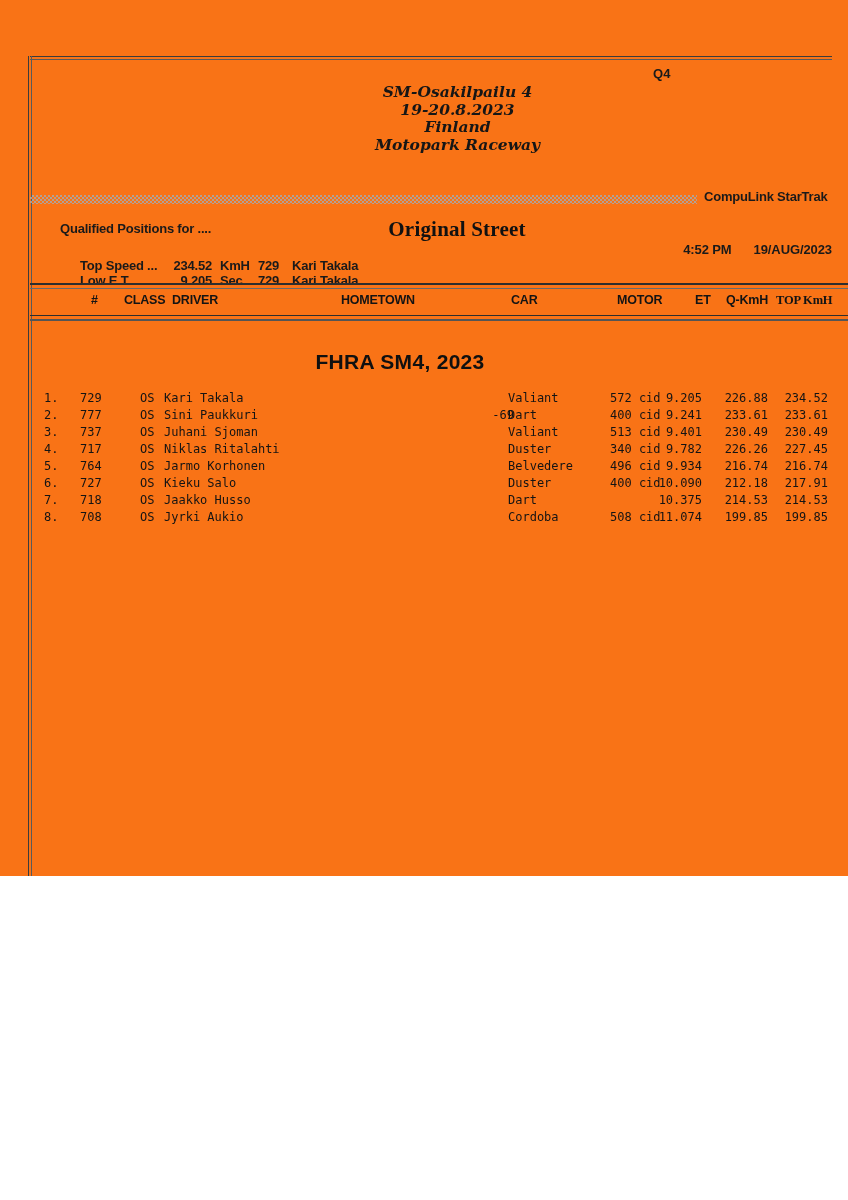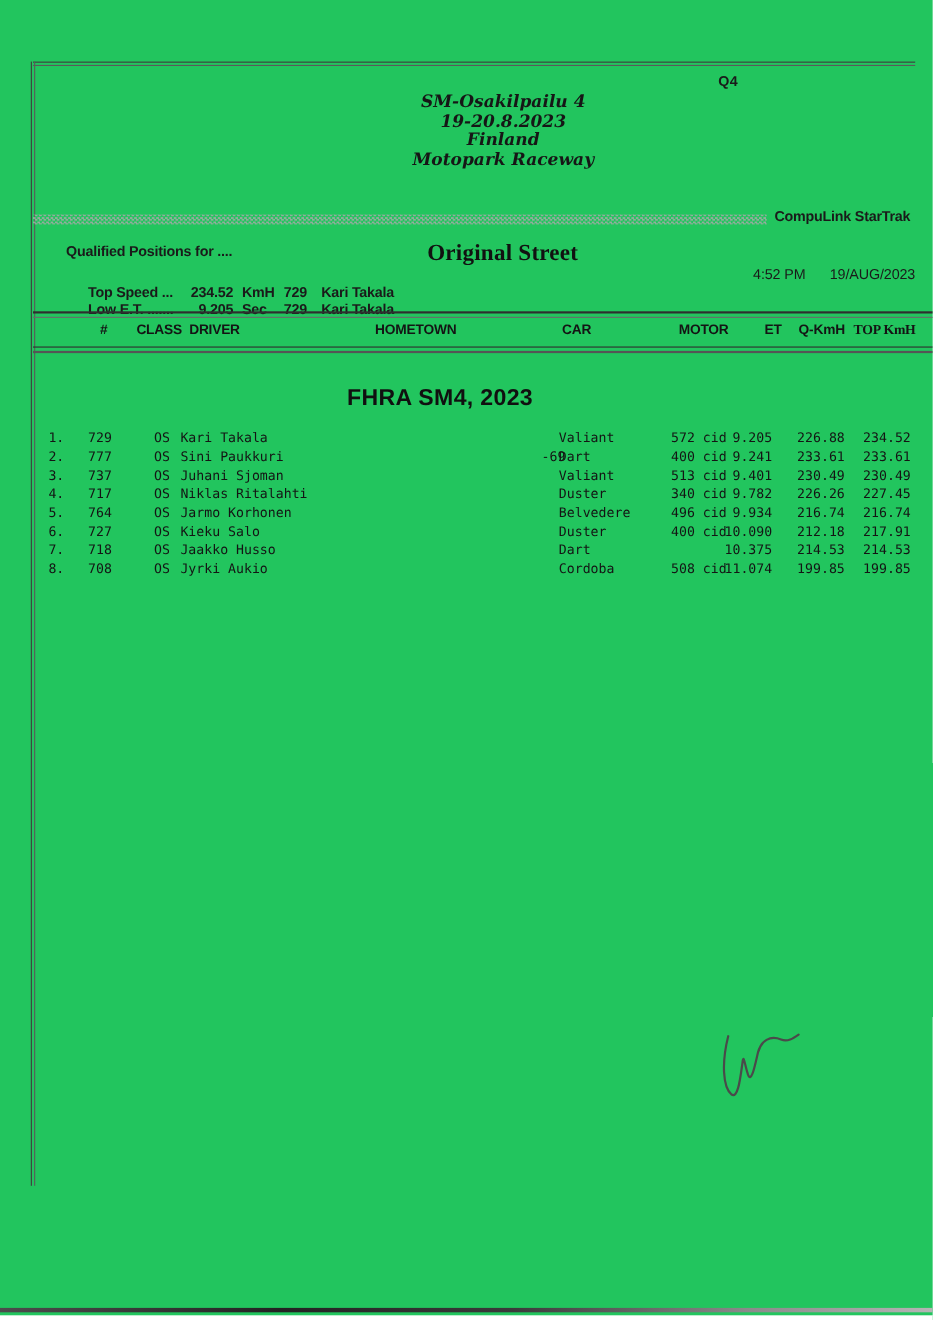--- a/index.html
+++ b/index.html
@@ -1,19 +1,19 @@
 <!DOCTYPE html>
 <html><head>
 <meta charset="utf-8">
 <style>
   html,body{margin:0;padding:0;background:#ffffff;}
   .page{
     position:relative;
-    width:848px;height:1196px;
-    background:#22c55e;
+    width:848px;height:876px;
+    background:#f97316;
     overflow:hidden;
     color:#1a1a1a;
     font-family:"Liberation Sans", sans-serif;
   }
   
   .border-top{
     position:absolute;left:30px;top:56px;width:802px;height:2px;
     border-top:1px solid #3c3c3c;border-bottom:1px solid #5a5a5a;
   }
   .border-left{
@@ -51,21 +51,21 @@
     font-size:13px;font-weight:700;letter-spacing:-.2px;
   }
   .class-title{
     position:absolute;left:332px;top:217px;width:250px;
     text-align:center;
     font-family:"Liberation Serif", serif;
     font-weight:700;font-size:21px;letter-spacing:.2px;color:#111;
   }
   .timedate{
     position:absolute;left:600px;top:242px;width:232px;
-    text-align:right;font-size:13px;font-weight:400;letter-spacing:-.1px;
+    text-align:right;font-size:13px;font-weight:700;letter-spacing:-.1px;
   }
   .timedate .time{margin-right:22px;}
   .statline{position:absolute;height:16px;font-size:13px;font-weight:600;letter-spacing:-.2px;}
   .statline span{position:absolute;top:0;white-space:nowrap;}
   .line-lowet{left:0;top:240px;width:848px;margin-top:33px;}
   .line-topspeed{left:0;top:258px;width:848px;}
   .s-label{left:80px;}
   .s-value{left:148px;width:64px;text-align:right;}
   .s-unit{left:220px;}
   .s-num{left:258px;}

